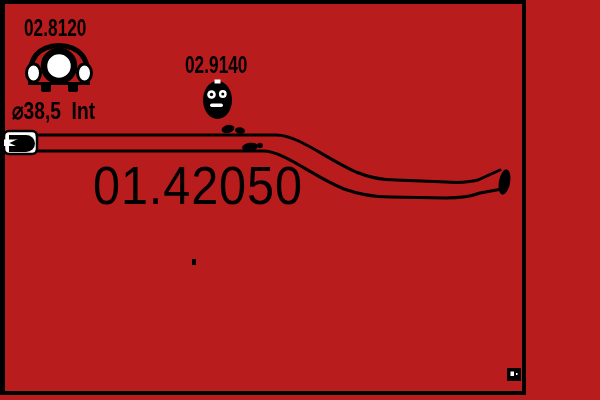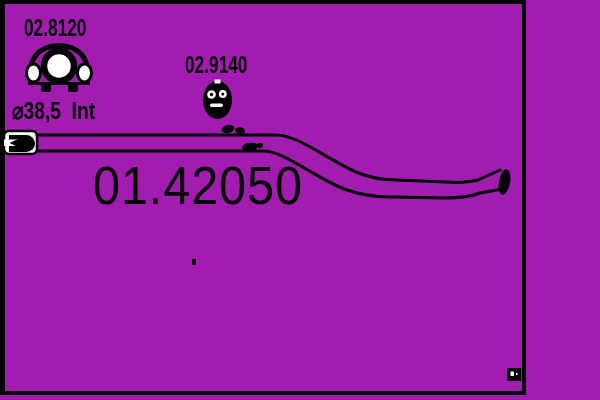--- a/index.html
+++ b/index.html
@@ -1,17 +1,17 @@
 <!DOCTYPE html>
 <html><head>
 <meta charset="utf-8">
 <style>
   html,body{margin:0;padding:0;background:#fff;}
   .stage{
-    position:relative;width:600px;height:400px;background:#a21caf;
+    position:relative;width:600px;height:400px;background:#b91c1c;
     font-family:"Liberation Sans", sans-serif;color:#000;overflow:hidden;
   }
   .frame{
     position:absolute;left:0;top:0;width:526px;height:395px;
     border:4px solid #000;border-left-width:5px;box-sizing:border-box;
   }
   .lbl{position:absolute;line-height:1;white-space:pre;transform-origin:left top;}
   .part-num{font-weight:bold;font-size:24px;transform:scaleX(0.72);}
   .dia{font-weight:bold;font-size:24px;transform:scaleX(0.8);}
   .main-num{font-weight:400;font-size:54px;letter-spacing:1px;transform:scaleX(0.9);}

